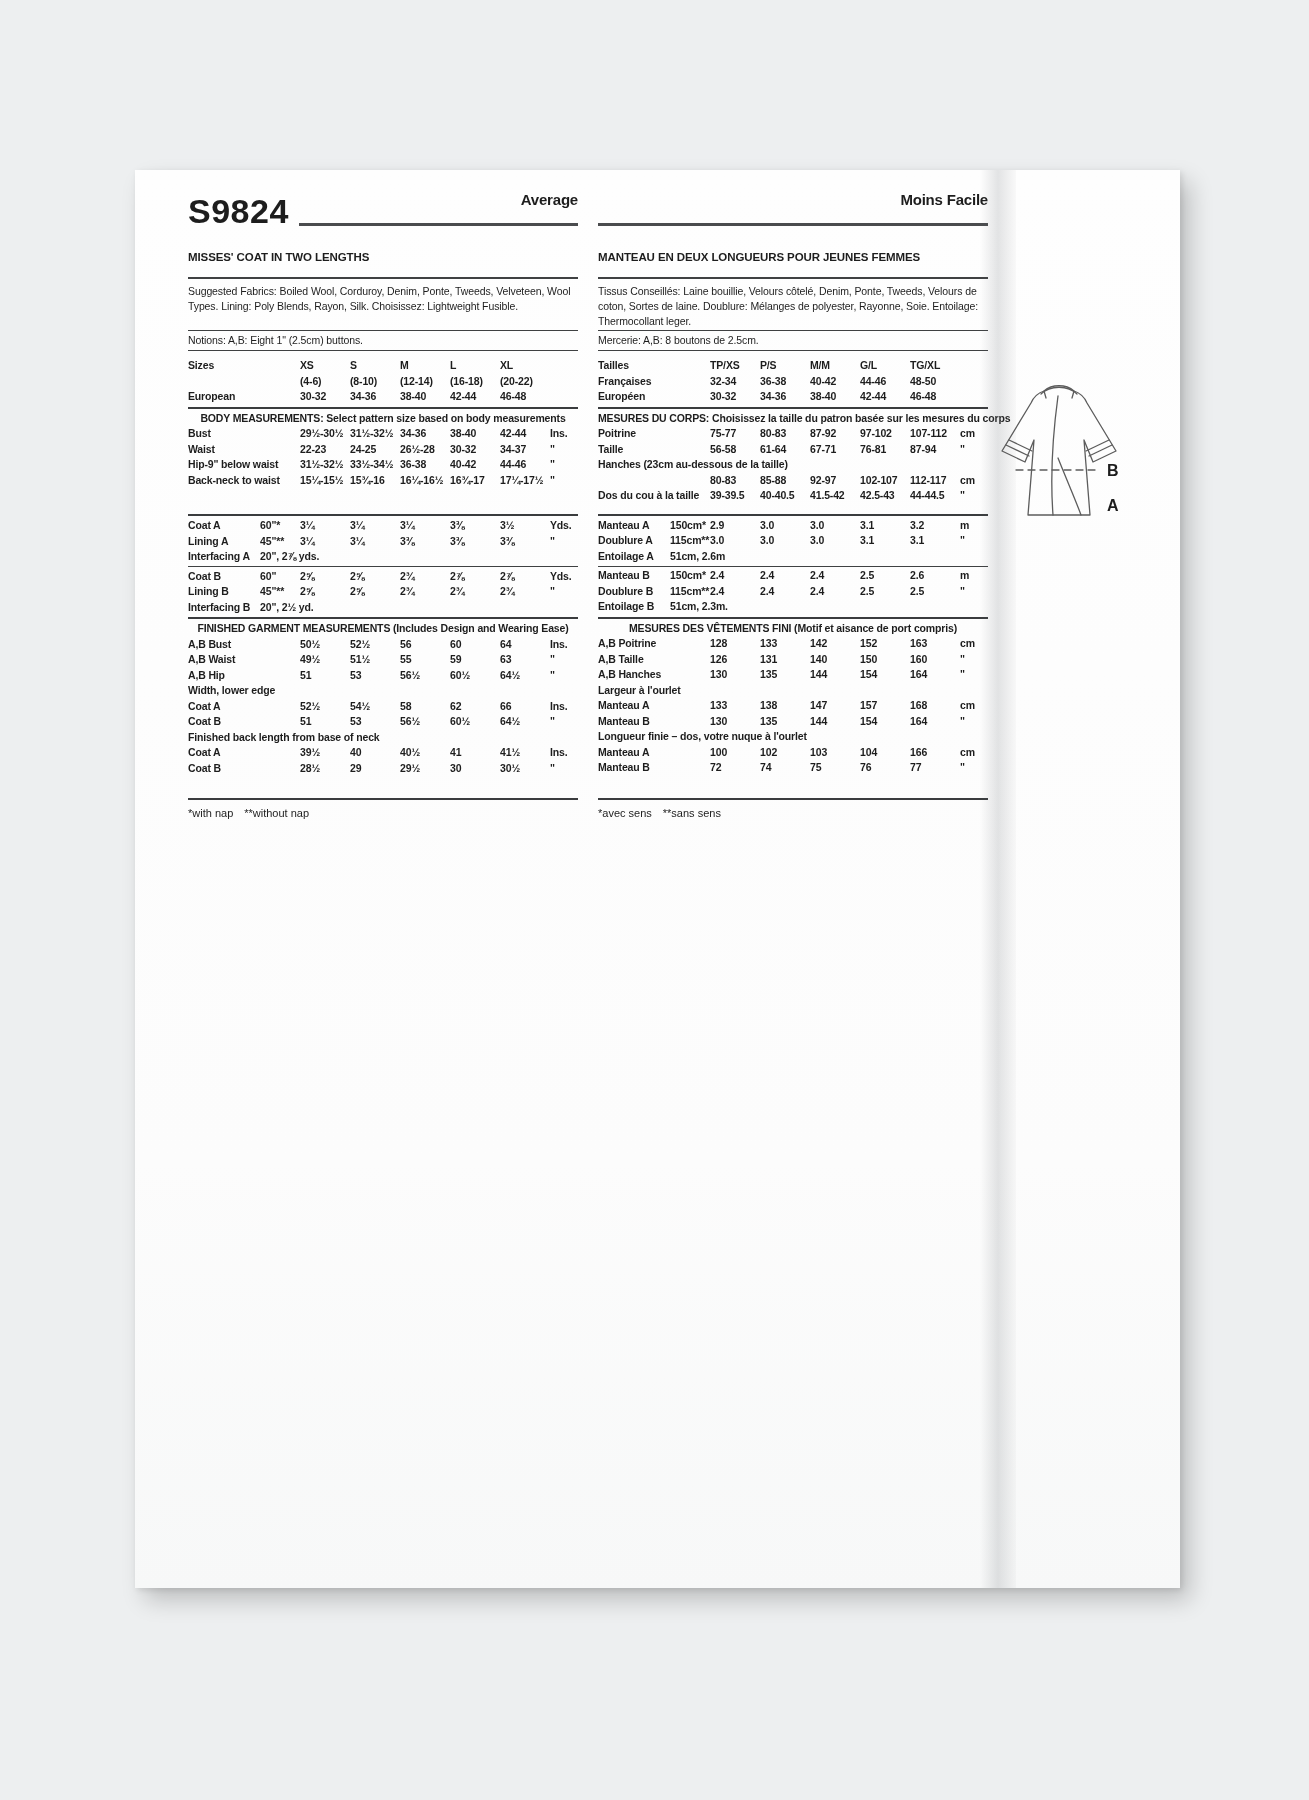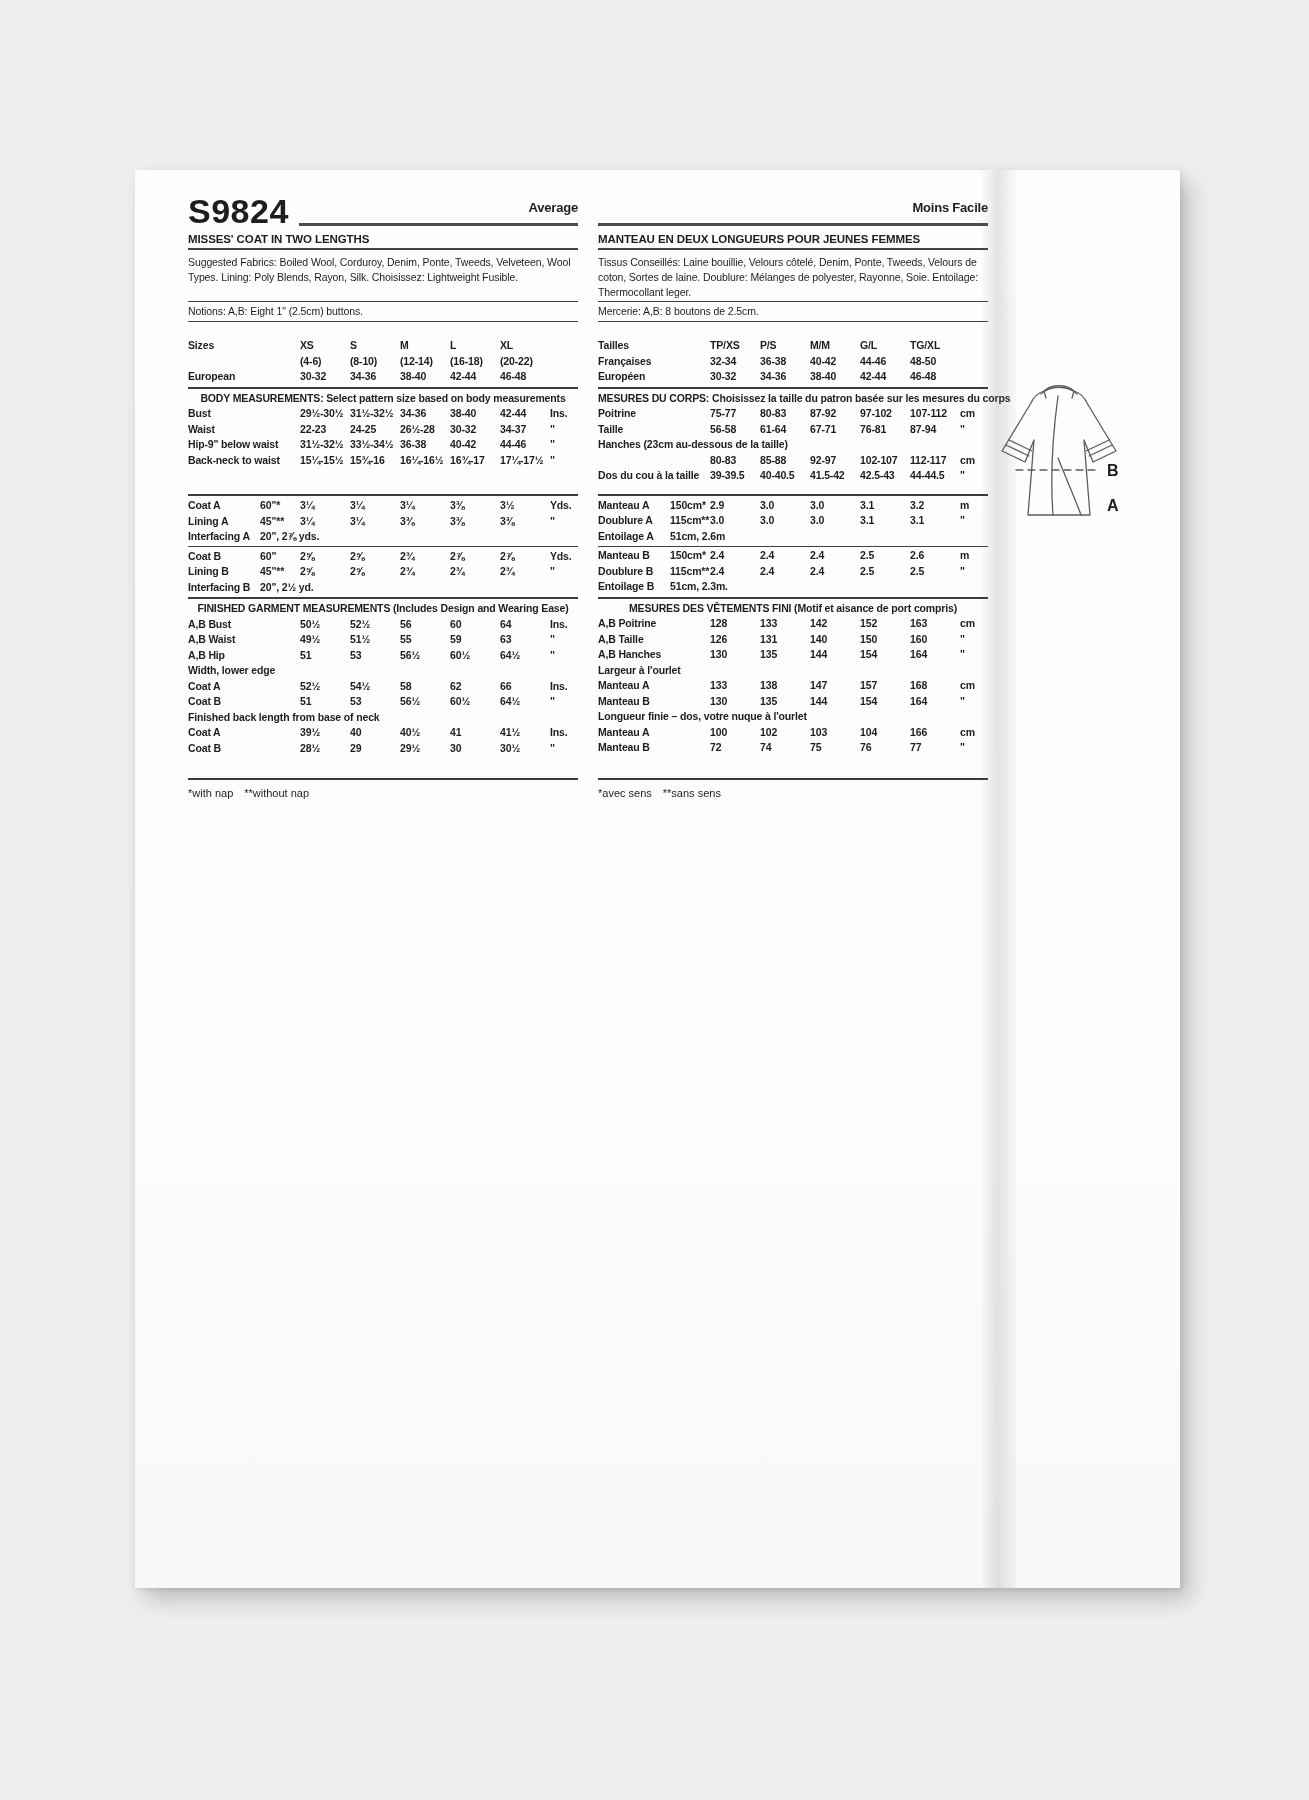--- a/index.html
+++ b/index.html
@@ -19,34 +19,34 @@
   .fold{
     position:absolute;left:845px;top:0;width:36px;height:100%;
     background:linear-gradient(90deg,rgba(0,0,0,0) 0%,rgba(100,106,112,0.18) 50%,rgba(0,0,0,0.02) 100%);
   }
   .col{position:absolute;top:18px;width:390px;}
   .col-en{left:53px;}
   .col-fr{left:463px;}
   .title-row{display:flex;align-items:flex-end;height:38px;}
   .code{font-size:34px;font-weight:bold;line-height:0.82;letter-spacing:0.5px;margin-right:10px;}
   .title-line{flex:1;border-bottom:3px solid #4a4c4e;display:flex;justify-content:flex-end;align-items:flex-end;height:100%;}
-  .rating{font-size:13px;font-weight:bold;padding-bottom:8px;letter-spacing:-0.2px;}
+  .rating{font-size:15px;font-weight:bold;padding-bottom:15px;letter-spacing:-0.2px;}
   .heading{
-    font-size:11.5px;font-weight:bold;margin:7px 0 0;padding-bottom:3px;
+    font-size:11.5px;font-weight:bold;margin:25px 0 0;padding-bottom:14px;
     border-bottom:2.5px solid #3f4142;letter-spacing:-0.1px;white-space:nowrap;
   }
   .para{font-size:10.5px;line-height:15px;margin:5px 0 0;letter-spacing:-0.1px;}
   .col-en .para{margin-bottom:16px;}
   .col-fr .para{margin-bottom:1px;}
   .para b,.notions b{font-weight:normal;}
   .notions{
     border-top:1.2px solid #3f4142;border-bottom:1.2px solid #3f4142;
     padding:3px 0 4px;font-size:10.5px;letter-spacing:-0.1px;white-space:nowrap;
   }
-  .tbl{margin-top:16px;}
+  .tbl{margin-top:7px;}
   .trow{min-height:15.5px;line-height:15.5px;font-size:10.5px;font-weight:bold;letter-spacing:-0.15px;white-space:nowrap;}
   .grid{display:grid;grid-template-columns:72px 40px 50px 50px 50px 50px 50px 1fr;}
   .lbl2{grid-column:1/3;}
   .spanv{grid-column:2/9;}
   .hr1{border-top:1.2px solid #3f4142;margin:1.5px 0;}
   .hr2{border-top:2.5px solid #3a3c3e;margin:2px 0;}
   .gap{width:100%;}
   .sec{overflow:visible;text-align:center;}
   .foot{font-size:11px;font-weight:normal;padding-top:5px;letter-spacing:0;}
   .diagram{position:absolute;left:853px;top:193px;width:150px;height:175px;}

